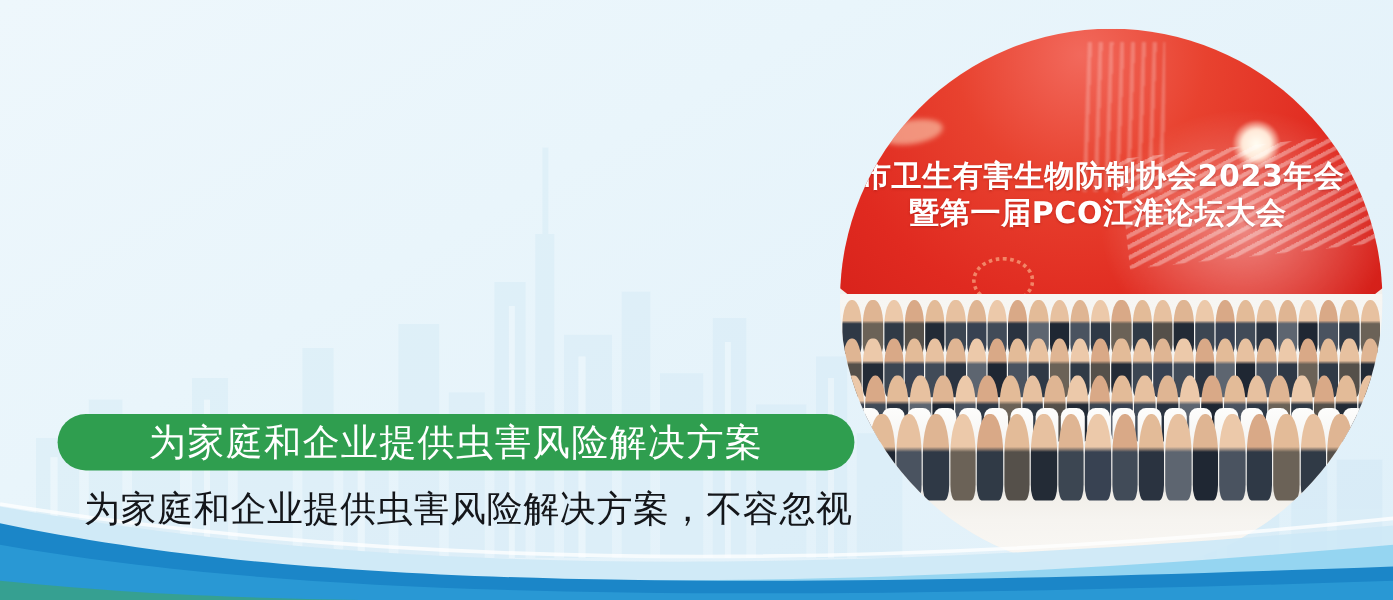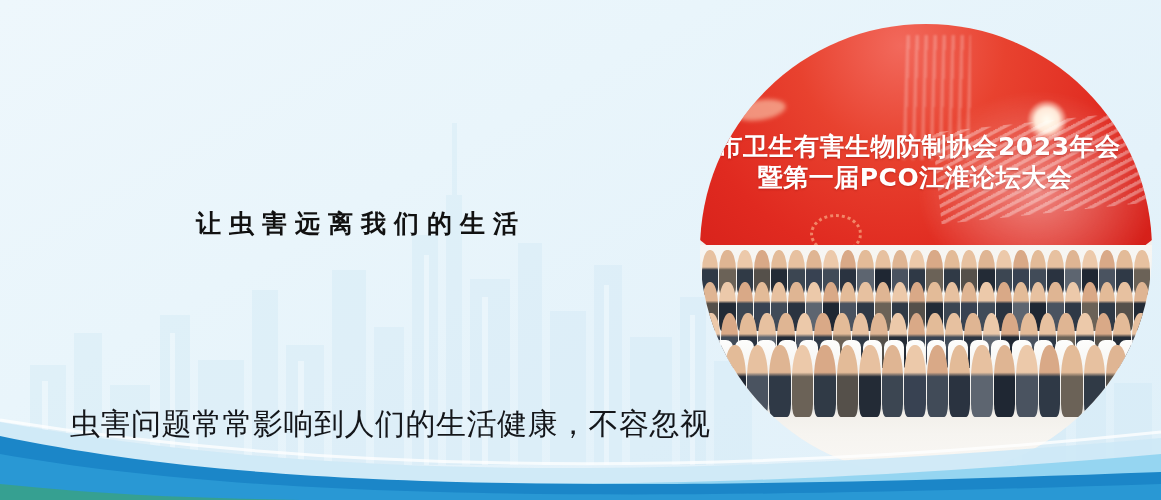--- a/index.html
+++ b/index.html
@@ -439,18 +439,20 @@
 
   <svg class="waves" viewBox="0 0 1161 120" preserveAspectRatio="none">
     <path d="M0,42 C300,96 640,104 1161,58 L1161,120 L0,120 Z" fill="#cfe9f7" opacity="0.95"></path>
     <path d="M0,62 C300,112 660,118 1161,74 L1161,120 L0,120 Z" fill="#8ed3f0" opacity="0.9"></path>
     <path d="M0,56 C230,104 520,116 1161,92 L1161,120 L0,120 Z" fill="#1b86c8"></path>
     <path d="M0,74 C240,116 560,124 1161,104 L1161,120 L0,120 Z" fill="#2b9bd6" opacity="0.85"></path>
     <path d="M0,104 C120,116 200,118 300,120 L0,120 Z" fill="#3aa37f" opacity="0.8"></path>
     <path d="M0,40 C320,92 700,100 1161,52" fill="none" stroke="#ffffff" stroke-width="3" opacity="0.75"></path>
   </svg>
 
-  <div class="subline">让虫害远离我们的生活</div>
-
-
-  <div class="tagline">虫害问题常常影响到人们的生活健康，不容忽视</div>
+
+  <div class="pill">
+    <span class="pill-text">为家庭和企业提供虫害风险解决方案</span>
+  </div>
+
+  <div class="tagline">为家庭和企业提供虫害风险解决方案，不容忽视</div>
 
 </div>
 
 </body></html>

